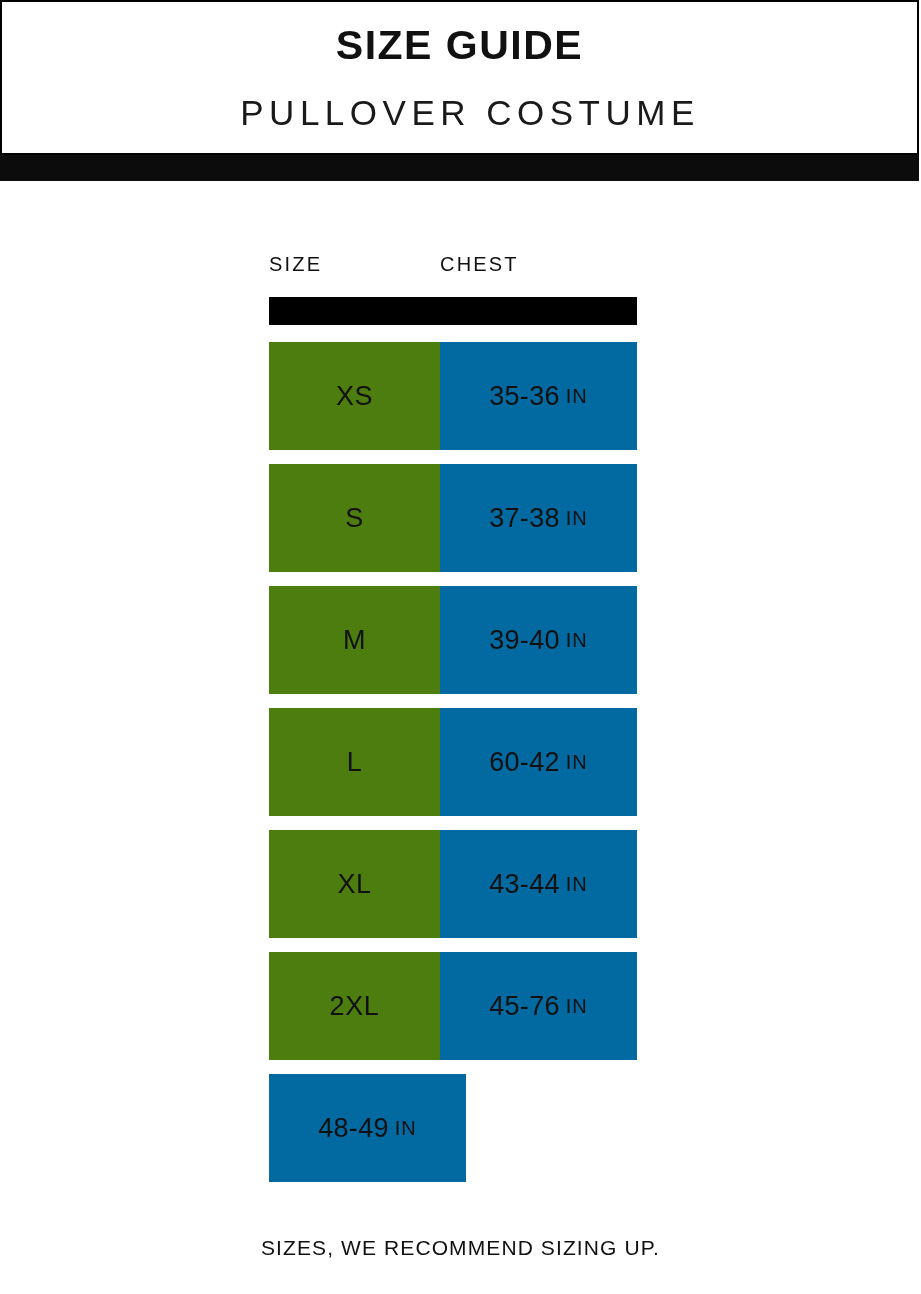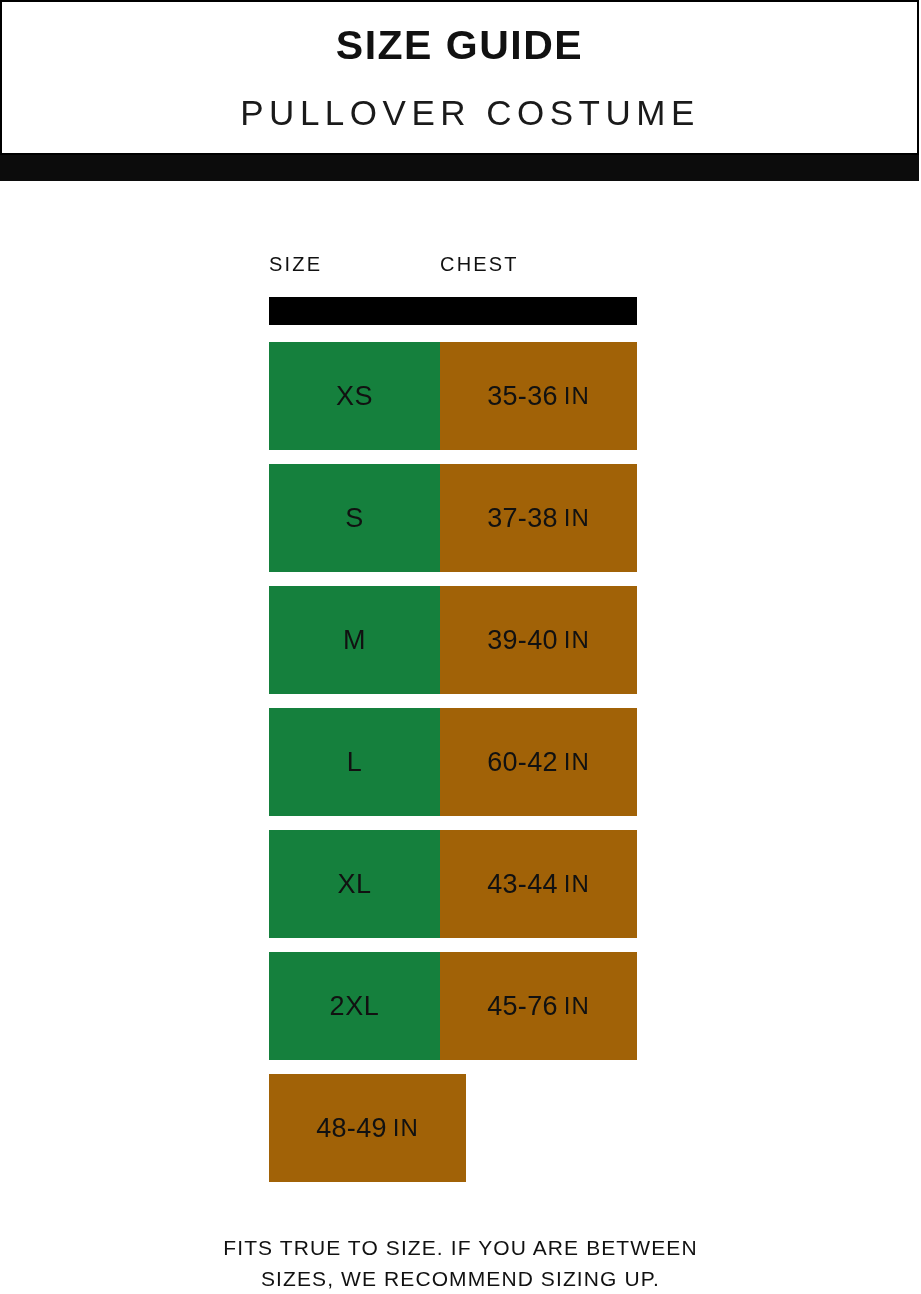--- a/index.html
+++ b/index.html
@@ -116,31 +116,31 @@
     align-items: center;
     justify-content: center;
     font-size: 27px;
     font-weight: 500;
     letter-spacing: 0.6px;
     color: #111111;
   }
 
   .cell.size {
     width: 171px;
-    background: #15803d;
+    background: #4d7c0f;
   }
 
   .cell.chest {
     width: 197px;
-    background: #a16207;
+    background: #0369a1;
     letter-spacing: 0.3px;
   }
 
   .unit {
-    font-size: 24px;
+    font-size: 20px;
     letter-spacing: 1px;
     padding-left: 6px;
   }
 
   
   .footer {
     position: absolute;
     left: 0;
     top: 1232px;
     width: 921px;
@@ -217,15 +217,14 @@
       <div class="row">
         <div class="cell chest">
           <span>48-49</span>
           <span class="unit">IN</span>
         </div>
       </div>
     </div>
 </div>
 
 <div class="footer">
-  <div>FITS TRUE TO SIZE. IF YOU ARE BETWEEN</div>
   <div>SIZES, WE RECOMMEND SIZING UP.</div>
 </div>
 
 </body></html>

